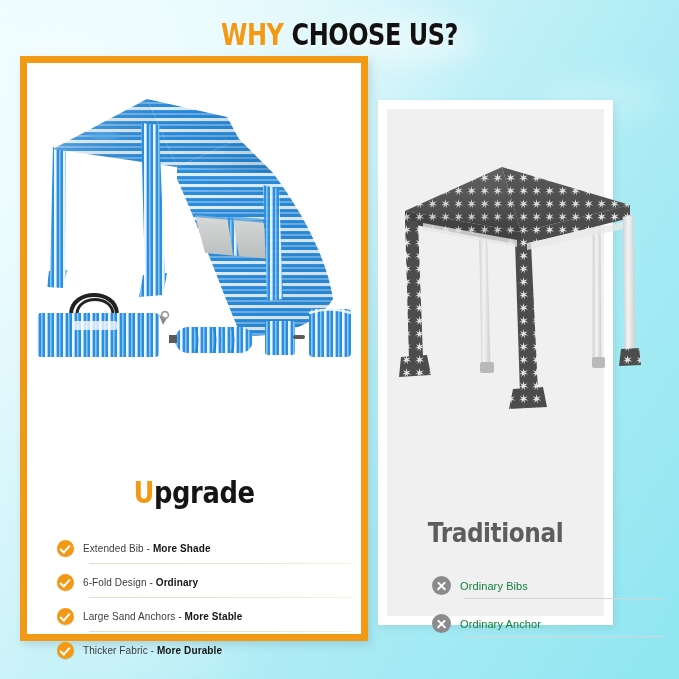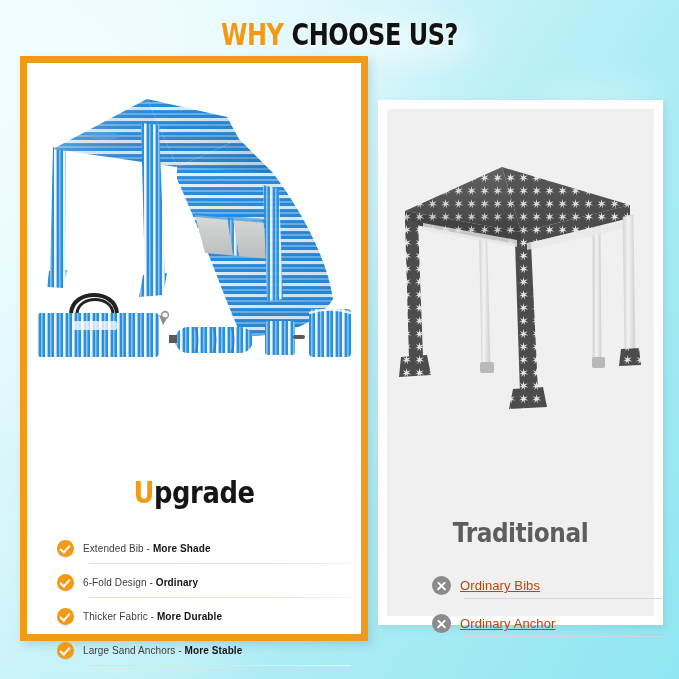--- a/index.html
+++ b/index.html
@@ -30,21 +30,21 @@
   .t-dark{color:#111111;text-shadow:0 2px 2px rgba(255,255,255,.85);}
 
   
   .panel-left{
     position:absolute;left:20px;top:56px;width:348px;height:585px;
     background:#ffffff;border:7px solid #F29A16;box-sizing:border-box;
     box-shadow:3px 4px 8px rgba(90,120,130,.22);
     z-index:3;
   }
   .panel-right{
-    position:absolute;left:378px;top:100px;width:285px;height:525px;
+    position:absolute;left:378px;top:100px;width:235px;height:525px;
     background:#ffffff;border:9px solid #ffffff;box-sizing:border-box;
     box-shadow:2px 3px 7px rgba(90,120,130,.15);
     z-index:2;
   }
   .panel-right-inner{
     position:absolute;inset:0;background:#f0f0f0;
   }
 
   
   .art-left{position:absolute;left:0;top:0;width:334px;height:330px;}
@@ -88,21 +88,21 @@
   .xc{
     width:19px;height:19px;border-radius:50%;background:#8b8b8b;
     flex:0 0 auto;margin-right:9px;position:relative;
   }
   .xc:before,.xc:after{
     content:"";position:absolute;left:4px;top:8.5px;width:11px;height:2.4px;
     background:#ffffff;border-radius:1px;
   }
   .xc:before{transform:rotate(45deg);}
   .xc:after{transform:rotate(-45deg);}
-  .txt-r{font-size:13px;color:#c2410c;white-space:nowrap;letter-spacing:.1px;text-decoration:underline;}
+  .txt-r{font-size:11px;color:#15803d;white-space:nowrap;letter-spacing:.1px;}
 </style>
 </head>
 <body>
 
 <div class="stage">
 
   <div class="cloud" style="left:330px;top:18px;width:150px;height:46px;"></div>
   <div class="cloud" style="left:540px;top:80px;width:120px;height:38px;opacity:.5;"></div>
   <div class="cloud" style="left:60px;top:640px;width:180px;height:40px;opacity:.35;"></div>
 
@@ -263,25 +263,25 @@
         <span class="txt-l"><span>Extended Bib - </span><b>More Shade</b></span>
         <span class="line"></span>
       </div>
       <div class="row-l">
         <span class="ck"></span>
         <span class="txt-l"><span>6-Fold Design - </span><b>Ordinary</b></span>
         <span class="line"></span>
       </div>
       <div class="row-l">
         <span class="ck"></span>
-        <span class="txt-l"><span>Thicker Fabric - </span><b>More Durable</b></span>
-
-      </div>
-      <div class="row-l">
-        <span class="ck"></span>
         <span class="txt-l"><span>Large Sand Anchors - </span><b>More Stable</b></span>
         <span class="line"></span>
       </div>
+      <div class="row-l">
+        <span class="ck"></span>
+        <span class="txt-l"><span>Thicker Fabric - </span><b>More Durable</b></span>
+
+      </div>
     </div>
 
   </div>
 
 </div>
 
 </body></html>

